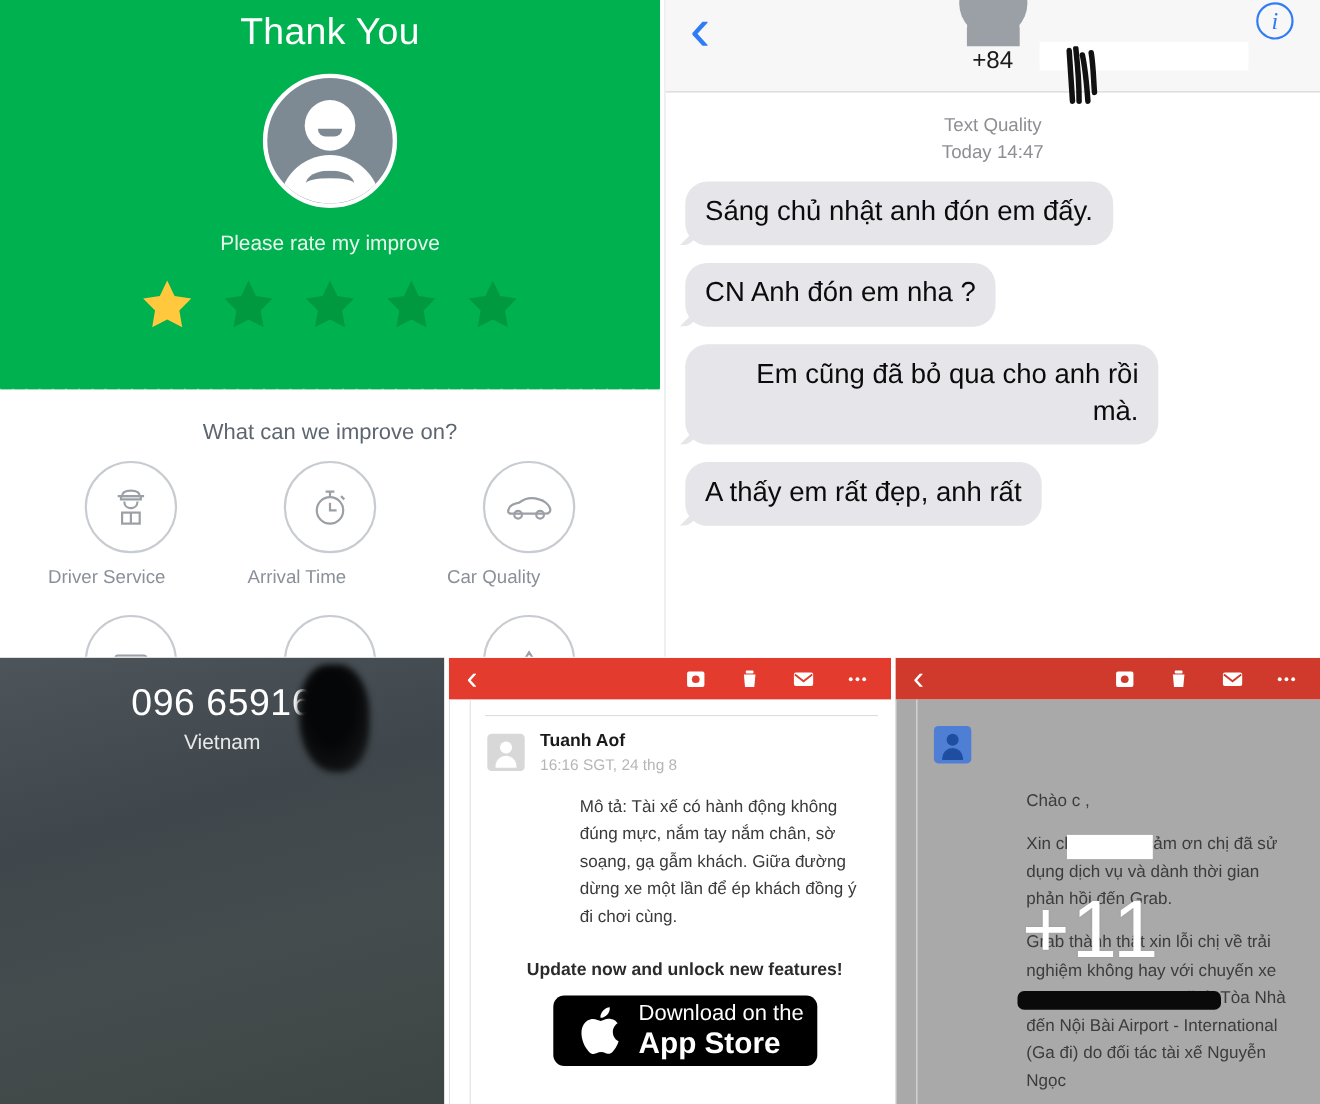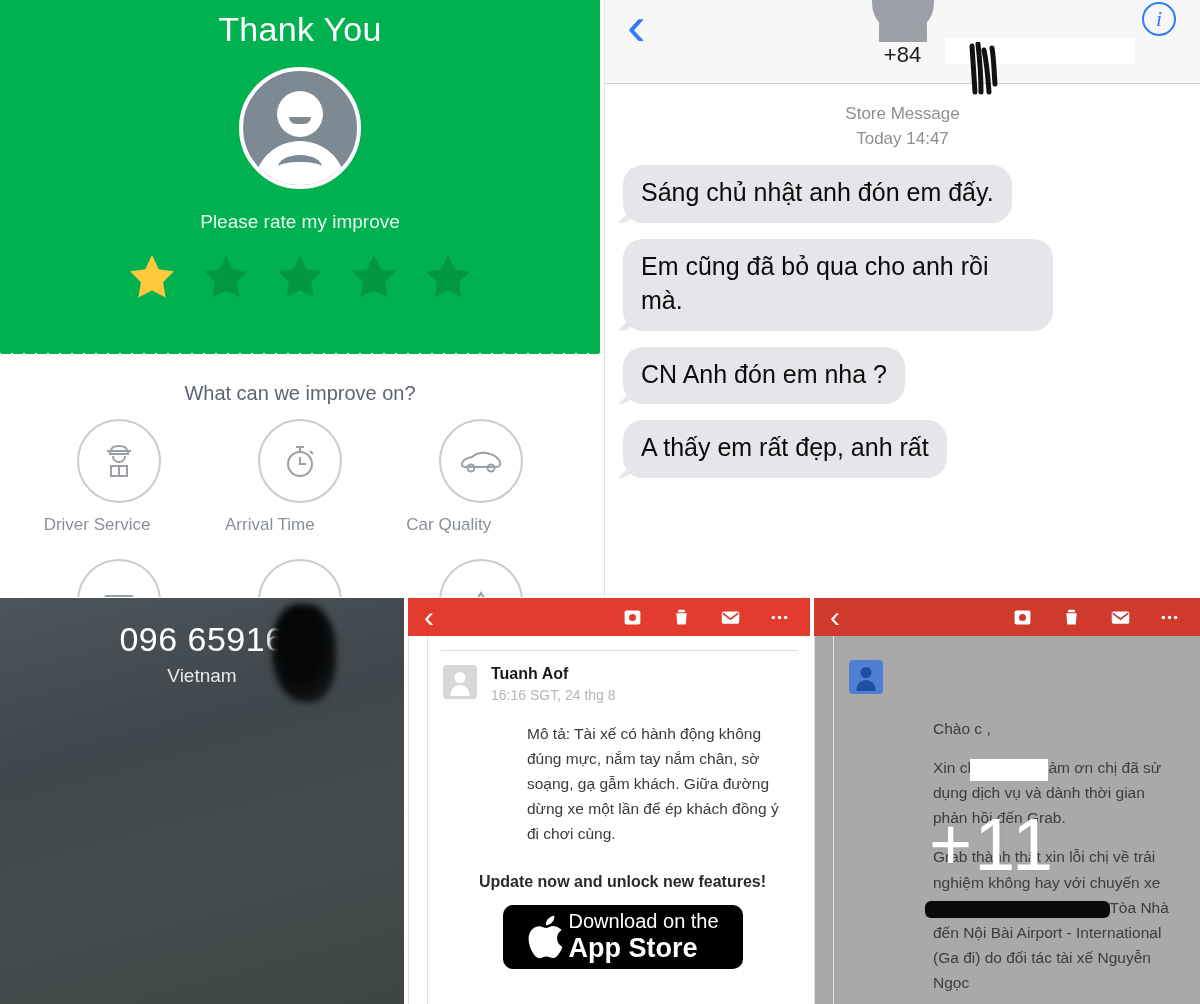--- a/index.html
+++ b/index.html
@@ -123,21 +123,21 @@
   .scribble { position:absolute; z-index:6; }
   .sms-meta {
     text-align:center; color:#8e8e93; font-size: 17px;
     padding-top: 18px; line-height: 1.45; position:relative;
   }
   .bubbles { padding: 14px 0 0 18px; }
   .bubble {
     position:relative; display:inline-block; max-width: 430px;
     background:#e5e5ea; color:#0b0b0c;
     border-radius: 20px; padding: 11px 18px 13px;
-    font-size: 25px; line-height: 1.35; margin-bottom: 16px;
+    font-size: 25px; line-height: 1.35; margin-bottom: 16px; text-align: right;
   }
   .bubble::after {
     content:""; position:absolute; left: -5px; bottom: 0;
     width: 16px; height: 16px; background:#e5e5ea;
     border-bottom-right-radius: 14px;
     clip-path: polygon(100% 0, 100% 100%, 0 100%);
   }
   .bubble-row { display:block; }
 
   
@@ -180,21 +180,21 @@
   .mail-actions { margin-left:auto; display:flex; align-items:center; gap: 28px; padding-right: 20px; }
   .mail-ic { width: 21px; height: 21px; display:block; }
   .mail-sheet {
     position:relative; height: 368px; background:#ffffff; padding: 10px 0 0 26px;
     border-left: 1px solid #ddd;
   }
   .mail-sheet::before{
     content:""; position:absolute; left: 18px; top:0; bottom:0; width:1px; background:#e2e2e2;
   }
   .mail-top-rule { height:1px; background:#dcdcdc; margin: 4px 12px 14px 6px; }
-  .mail-head { display:flex; gap: 14px; padding-left: 8px; }
+  .mail-head { display:flex; gap: 14px; padding-left: 8px; align-items: center; }
   .mail-av {
     width: 34px; height: 34px; border-radius: 4px; background:#d8d8d8;
     position:relative; flex: none;
   }
   .mail-right .mail-av { background:#4f7fd4; }
   .mail-av::before{
     content:""; position:absolute; left:50%; top:7px; transform:translateX(-50%);
     width:11px; height:11px; border-radius:50%; background:#ffffff;
   }
   .mail-av::after{
@@ -211,21 +211,21 @@
     padding: 18px 18px 0 52px; font-size: 15.5px; line-height: 1.62; color:#3a3a3a;
   }
   .mail-right .mail-body { color:#3c3c3c; padding-top: 22px; }
   .mail-p { margin-bottom: 14px; margin-left: 40px; }
   .mail-promo {
     text-align:center; font-size: 16px; font-weight: bold; color:#2b2b2b;
     margin-top: 26px;
   }
   .appstore {
     width: 240px; height: 64px; margin: 14px auto 0; background:#000;
-    border-radius: 10px; display:flex; align-items:center; padding-left: 24px;
+    border-radius: 10px; display:flex; align-items:center; gap: 12px; padding-left: 24px;
     overflow:hidden;
   }
   .apple-logo { width: 42px; height: 50px; flex:none; }
   .appstore-txt { color:#fff; font-size: 20px; line-height:1.15; }
   .appstore-txt b { display:block; font-size: 27px; font-weight: 600; }
   .plus-badge {
     position:absolute; left: 114px; top: 172px;
     font-size: 74px; color:#ffffff; font-weight: 400;
     letter-spacing: 2px; z-index: 9; line-height: 1;
     text-shadow: 0 0 2px rgba(120,120,120,.35);
@@ -341,28 +341,28 @@
       <div class="sms-contact-av"></div>
       <div class="sms-number">+84</div>
       <div class="redact-bar" style="left:340px;top:38px;width:190px;height:26px;"></div>
       <svg class="scribble" style="left:357px;top:42px;" width="46" height="56" viewBox="0 0 46 56">
         <path d="M10 4c1 16 2 30 3 46M16 2c2 18 3 32 3 48M22 8c3 14 4 28 5 42M30 6c2 12 2 24 3 36" stroke="#111" stroke-width="5" fill="none" stroke-linecap="round"></path>
       </svg>
       <div class="sms-info">i</div>
     </div>
 
     <div class="sms-meta">
-      <div>Store Message</div>
+      <div>Text Quality</div>
       <div>Today 14:47</div>
     </div>
 
     <div class="bubbles">
       <div class="bubble-row"><div class="bubble">Sáng chủ nhật anh đón em đấy.</div></div>
+      <div class="bubble-row"><div class="bubble">CN Anh đón em nha ?</div></div>
       <div class="bubble-row"><div class="bubble">Em cũng đã bỏ qua cho anh rồi mà.</div></div>
-      <div class="bubble-row"><div class="bubble">CN Anh đón em nha ?</div></div>
       <div class="bubble-row"><div class="bubble">A thấy em rất đẹp, anh rất</div></div>
     </div>
   </div>
 
   <div class="bottom-row">
 
     <div class="panel-call">
       <div class="call-number">096 65916</div>
       <div class="call-country">Vietnam</div>
       <div class="call-smudge"></div>

